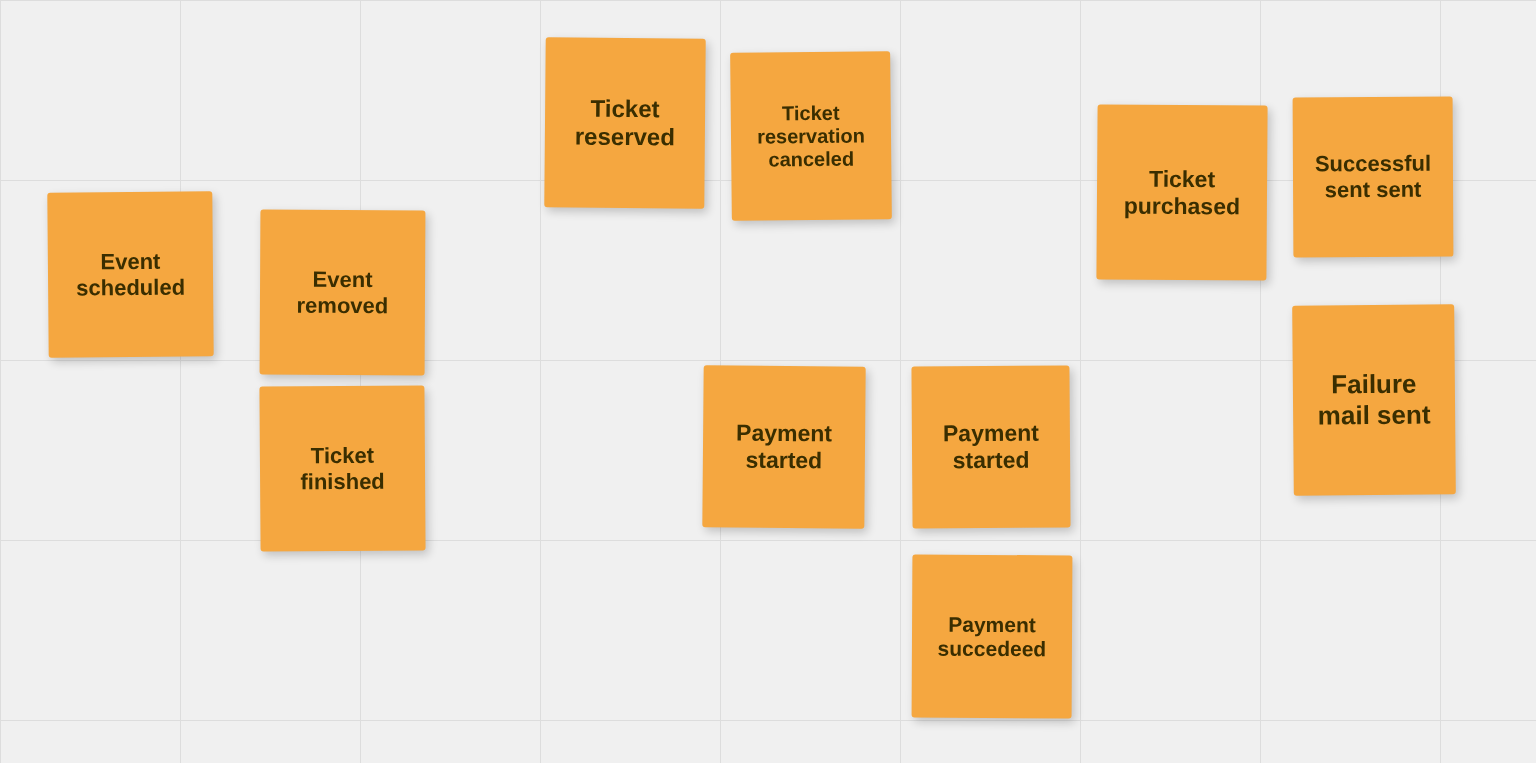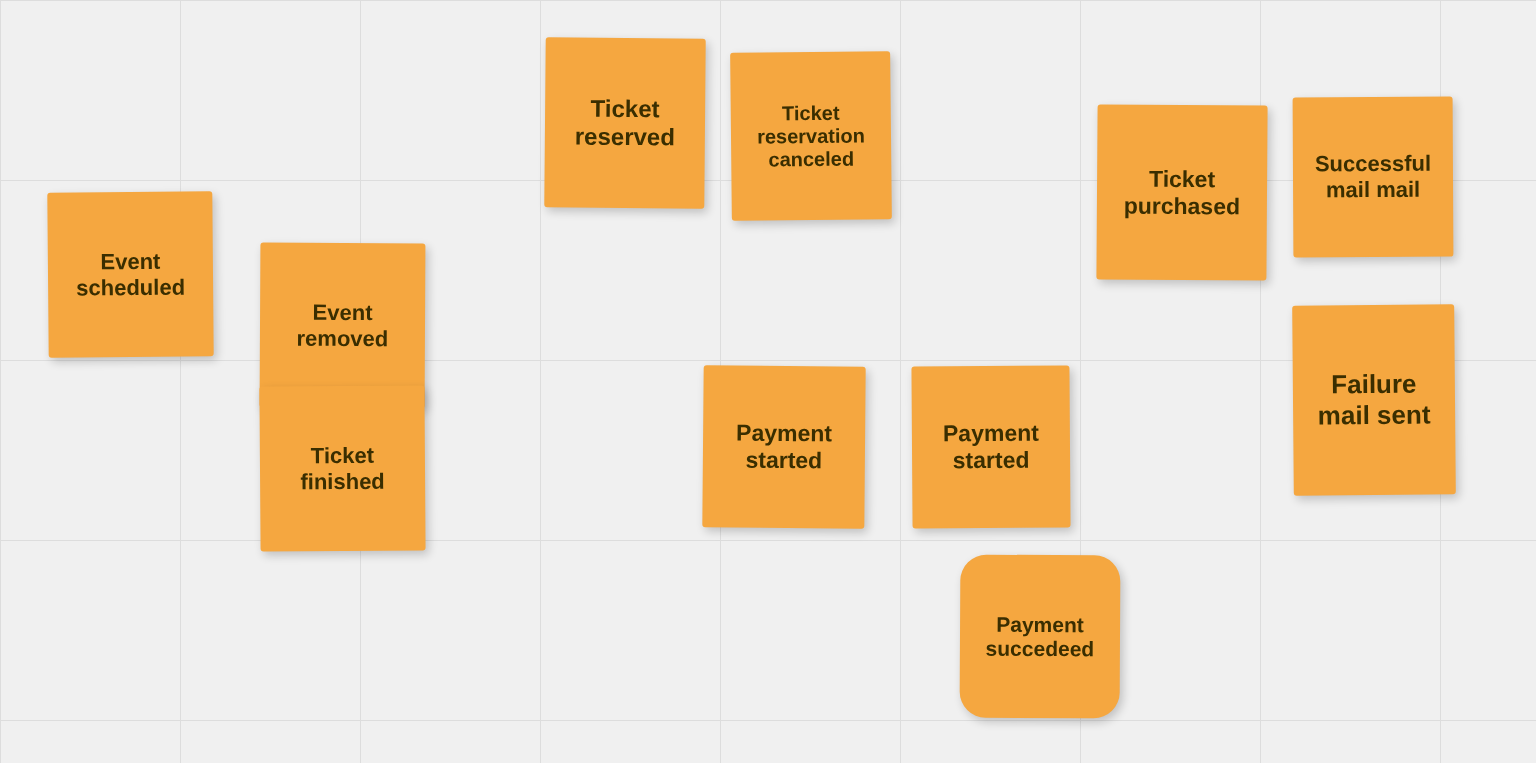--- a/index.html
+++ b/index.html
@@ -63,51 +63,51 @@
     .note-payment-succedeed { transform: rotate(0.3deg); }
     .note-failure-mail-sent { transform: rotate(-0.5deg); }
   </style>
 </head>
 <body>
 
 <div class="sticky-note large note-event-scheduled" style="top: 192px; left: 48px;">
   <span>Event scheduled</span>
 </div>
 
-<div class="sticky-note large note-event-removed" style="top: 210px; left: 260px; margin-top: 33px;">
+<div class="sticky-note large note-event-removed" style="top: 210px; left: 260px;">
   <span>Event removed</span>
 </div>
 
 <div class="sticky-note large note-event-finished" style="top: 386px; left: 260px;">
   <span>Ticket finished</span>
 </div>
 
 <div class="sticky-note large note-ticket-reserved" style="top: 38px; left: 545px; width: 160px; height: 170px; font-size: 24px;">
   <span>Ticket reserved</span>
 </div>
 
 <div class="sticky-note medium note-ticket-reservation-canceled" style="top: 52px; left: 731px; width: 160px; height: 168px; font-size: 20px;">
   <span>Ticket reservation canceled</span>
 </div>
 
 <div class="sticky-note large note-ticket-purchased" style="top: 105px; left: 1097px; width: 170px; height: 175px; font-size: 23px;">
   <span>Ticket purchased</span>
 </div>
 
 <div class="sticky-note medium note-successful-mail-sent" style="top: 97px; left: 1293px; width: 160px; height: 160px; font-size: 22px;">
-  <span>Successful mail mail</span>
+  <span>Successful sent sent</span>
 </div>
 
 <div class="sticky-note large note-payment-started" style="top: 366px; left: 703px; width: 162px; height: 162px; font-size: 23px;">
   <span>Payment started</span>
 </div>
 
 <div class="sticky-note large note-payment-failed" style="top: 366px; left: 912px; width: 158px; height: 162px; font-size: 23px;">
   <span>Payment started</span>
 </div>
 
-<div class="sticky-note medium note-payment-succedeed" style="top: 555px; left: 960px; width: 160px; height: 163px; font-size: 21px; border-radius: 26px;">
+<div class="sticky-note medium note-payment-succedeed" style="top: 555px; left: 912px; width: 160px; height: 163px; font-size: 21px;">
   <span>Payment succedeed</span>
 </div>
 
 <div class="sticky-note large note-failure-mail-sent" style="top: 305px; left: 1293px; width: 162px; height: 190px; font-size: 26px;">
   <span>Failure mail sent</span>
 </div>
 
 </body></html>

